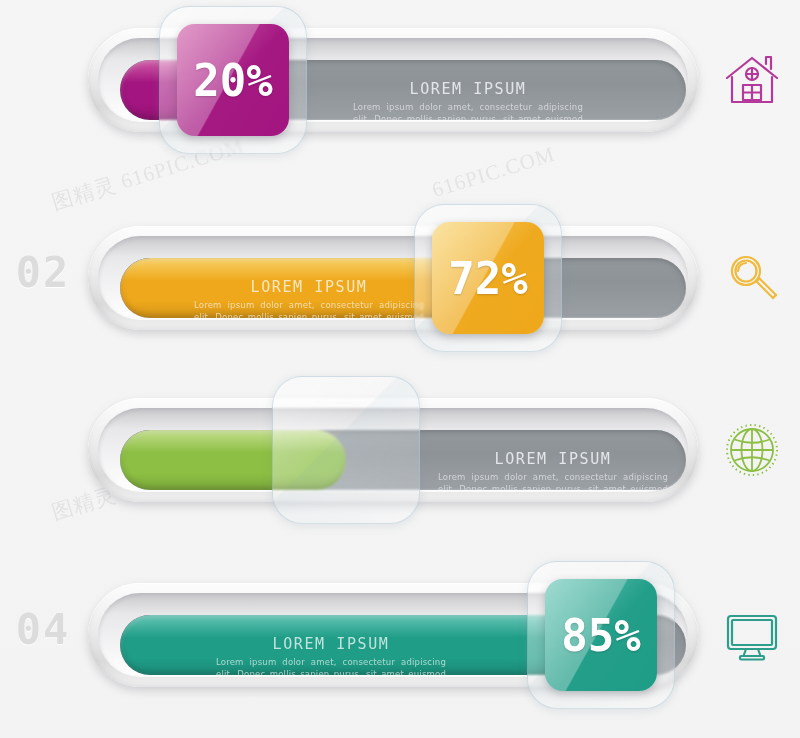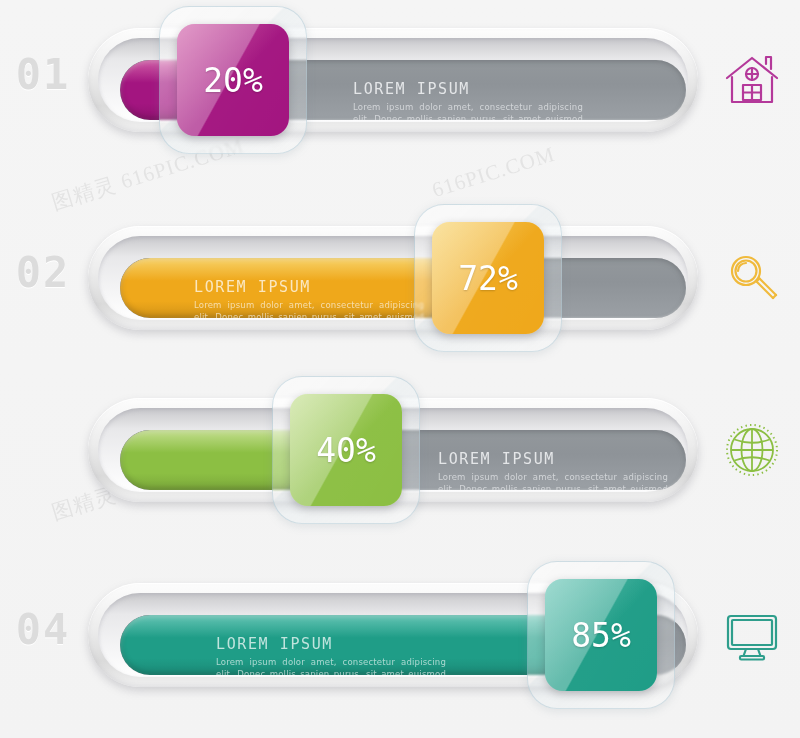--- a/index.html
+++ b/index.html
@@ -109,20 +109,21 @@
     position: absolute;
     top: 20px;
     width: 230px;
     pointer-events: none;
   }
   .bartext .head {
     font-size: 15px;
     letter-spacing: 1.6px;
     margin: 0 0 3px 0;
     font-family: "DejaVu Sans Mono", monospace;
+    text-align: center;
   }
   .bartext .body {
     font-size: 8.5px;
     line-height: 1.42;
     margin: 0;
     letter-spacing: 0.2px;
     text-align: justify;
     font-family: "DejaVu Sans", sans-serif;
   }
   .txt-on-gray .head { color: #e4e6e8; }
@@ -155,22 +156,22 @@
     position: absolute; inset: 0;
     background: linear-gradient(119deg, rgba(255,255,255,0.38) 0%, rgba(255,255,255,0.30) 47%, rgba(255,255,255,0.02) 48%, rgba(255,255,255,0.0) 100%);
   }
   .badge .pct {
     position: absolute;
     inset: 0;
     display: flex;
     align-items: center;
     justify-content: center;
     color: #ffffff;
-    font-size: 33px;
-    font-weight: normal;
+    font-size: 44px;
+    font-weight: bold;
     letter-spacing: 0px;
     font-family: "DejaVu Sans Mono", monospace;
     text-shadow: 0 1px 2px rgba(0,0,0,0.18);
     border-radius: 22px;
   }
 
   
   .icon-box {
     position: absolute;
     right: 8px;
@@ -188,21 +189,20 @@
 <div id="stage">
 
   <div id="watermark-layer">
       <div class="wm" style="left: 48px; top: 160px;">图精灵 616PIC.COM</div>
       <div class="wm" style="left: 430px; top: 160px;">616PIC.COM</div>
       <div class="wm" style="left: 48px; top: 470px;">图精灵 616PIC.COM</div>
       <div class="wm" style="left: 430px; top: 440px;">616PIC.COM</div>
     </div>
 
   <div class="row row-1">
-    <div class="step-num">01</div>
     <div class="capsule">
       <div class="capsule-inner-ring">
         <div class="track">
           <div class="fill" id="fill-1" style="width: 113px; background: linear-gradient(rgb(208, 92, 166) 0%, rgb(163, 21, 128) 38%, rgb(163, 21, 128) 72%, rgba(0, 0, 0, 0.12) 100%), rgb(163, 21, 128); background-blend-mode: normal;"></div>
           <div class="bartext txt-on-gray" id="bartext-1" style="left: 233px;">
             <p class="head">LOREM IPSUM</p>
             <p class="body">Lorem ipsum dolor amet, consectetur adipiscing elit. Donec mollis sapien purus, sit amet euismod ante</p>
           </div>
         </div>
       </div>
@@ -265,24 +265,20 @@
         <div class="track">
           <div class="fill" id="fill-3" style="width: 226px; background: linear-gradient(rgb(195, 222, 142) 0%, rgb(140, 191, 67) 38%, rgb(140, 191, 67) 72%, rgba(0, 0, 0, 0.12) 100%), rgb(140, 191, 67); background-blend-mode: normal;"></div>
           <div class="bartext txt-on-gray" id="bartext-3" style="left: 318px;">
             <p class="head">LOREM IPSUM</p>
             <p class="body">Lorem ipsum dolor amet, consectetur adipiscing elit. Donec mollis sapien purus, sit amet euismod ante</p>
           </div>
         </div>
       </div>
     </div>
     <div class="glass" id="glass-3" style="left: 272px;"></div>
-    <div class="badge" id="badge-3" style="left: 290px; background: linear-gradient(133deg, rgb(195, 222, 142) 0%, rgb(140, 191, 67) 52%, rgb(140, 191, 67) 100%);">
-      <div class="sheen"></div>
-      <div class="pct">40%</div>
-    </div>
     <div class="icon-box">
       <span>
         <svg width="58" height="58" viewBox="0 0 58 58" fill="none" stroke="#8CBF43" stroke-width="1.8">
           <circle cx="29" cy="29" r="25" stroke-dasharray="1.4 3.2" stroke-width="2"></circle>
           <circle cx="29" cy="29" r="21"></circle>
           <ellipse cx="29" cy="29" rx="10.5" ry="21"></ellipse>
           <path d="M29 8 L29 50"></path>
           <path d="M8 29 L50 29"></path>
           <path d="M11.5 18.5 Q29 25 46.5 18.5"></path>
           <path d="M11.5 39.5 Q29 33 46.5 39.5"></path>

